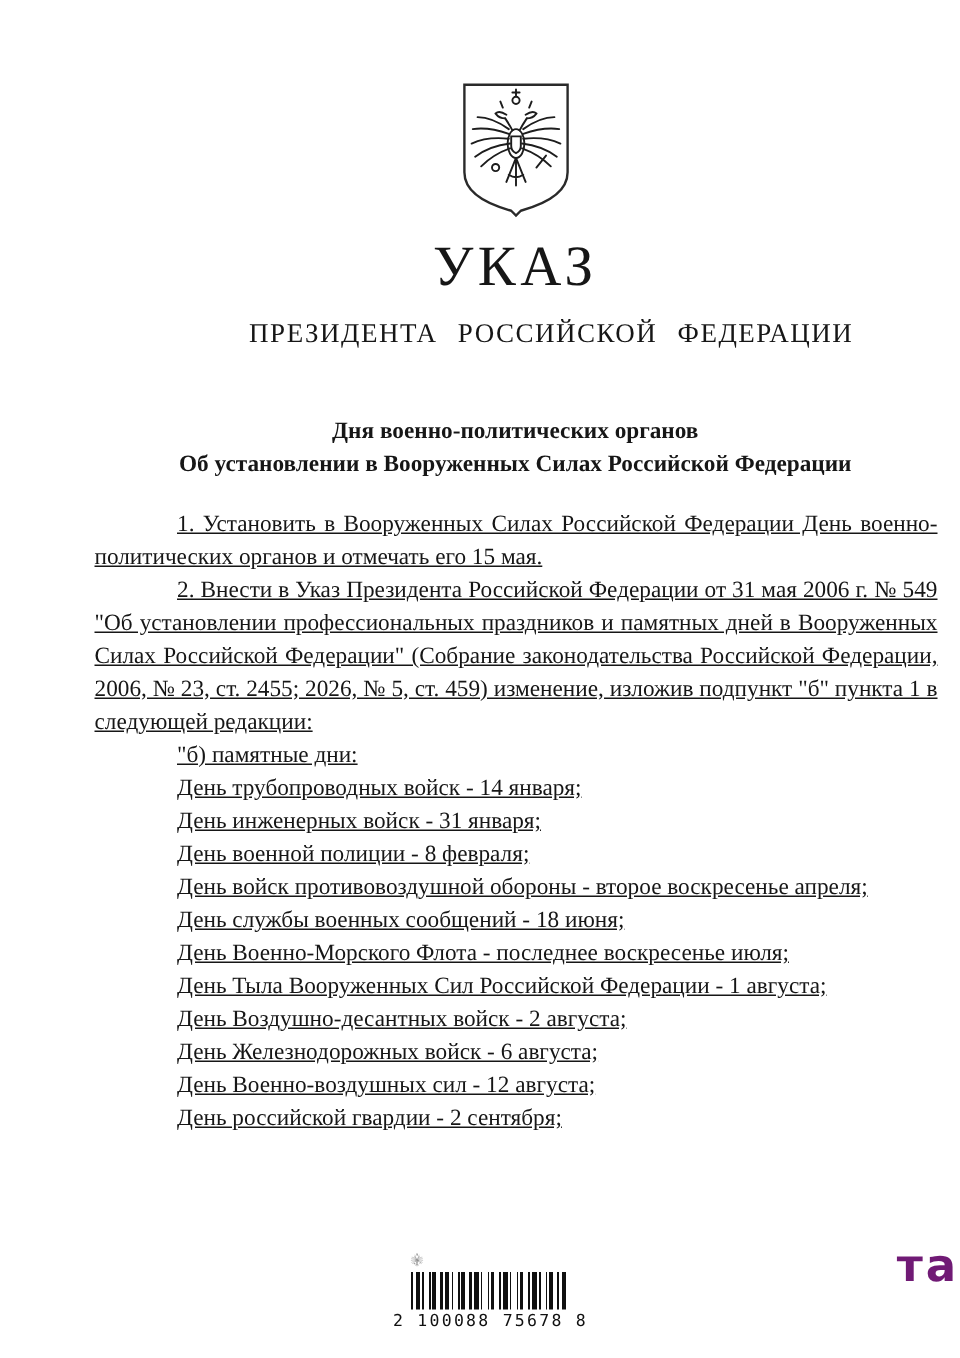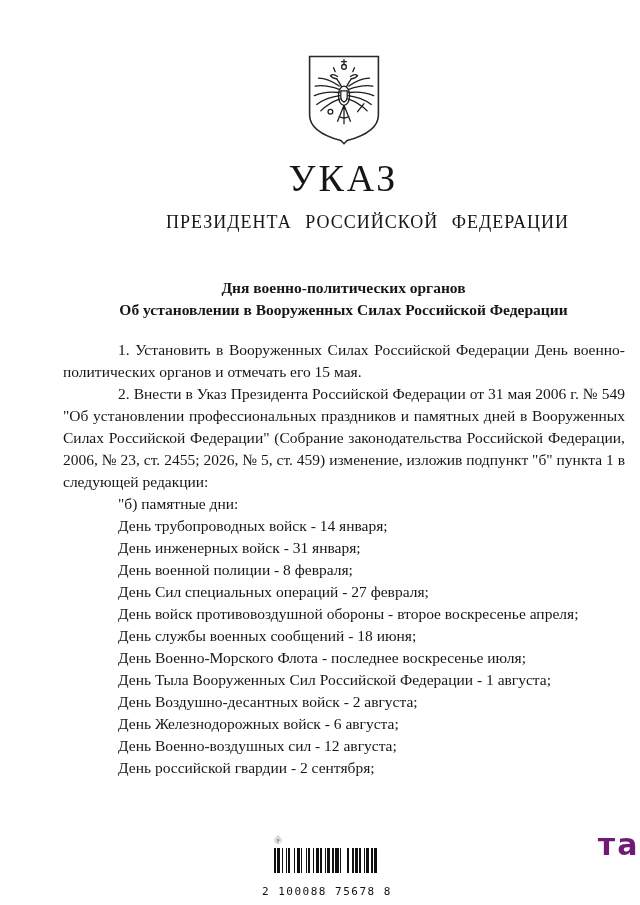--- a/index.html
+++ b/index.html
@@ -15,36 +15,36 @@
   .issuer{
     position:absolute;top:212px;left:0;right:0;text-align:center;
     font-size:18px;letter-spacing:1px;word-spacing:8px;margin-left:48px;
   }
   .subject{
     position:absolute;top:277px;left:40px;right:40px;text-align:center;
     font-weight:bold;font-size:15.5px;line-height:22px;
   }
   .body{
     position:absolute;top:339px;left:63px;right:62px;
-    font-size:15.5px;line-height:22px;text-align:justify;
+    font-size:15.5px;line-height:22px;text-align:justify;text-decoration:underline;
   }
   .body p{margin:0;text-indent:55px;}
   .barcode{position:absolute;top:835px;left:262px;width:118px;}
   .bc-emblem{display:block;margin:0 0 1px 8px;opacity:.85;}
   .bc-bars{
     height:25px;width:104px;margin-left:12px;
     background:repeating-linear-gradient(90deg,
       #101010 0px,#101010 1.5px,#fff 1.5px,#fff 3px,
       #101010 3px,#101010 6px,#fff 6px,#fff 7.5px,
       #101010 7.5px,#101010 8.5px,#fff 8.5px,#fff 12px,
       #101010 12px,#101010 13px,#fff 13px,#fff 14px,
       #101010 14px,#101010 16.5px,#fff 16.5px,#fff 19.5px);
   }
   .bc-digits{
-    margin-top:12px;font-family:"DejaVu Sans Mono","Liberation Mono",monospace;
+    margin-top:1px;font-family:"DejaVu Sans Mono","Liberation Mono",monospace;
     font-size:11px;letter-spacing:1.5px;color:#111;white-space:nowrap;
   }
   .watermark{
     position:absolute;top:828px;right:8px;
     font-family:"DejaVu Sans","Liberation Sans",sans-serif;
     font-weight:bold;font-size:30px;letter-spacing:2px;line-height:34px;
   }
 </style>
 </head>
 <body>
@@ -100,21 +100,20 @@
       <p class="para">2. Внести в Указ Президента Российской Федерации от 31 мая 2006 г. № 549 "Об установлении профессиональных праздников и памятных дней в Вооруженных Силах Российской Федерации" (Собрание законодательства Российской Федерации, 2006, № 23, ст. 2455; 2026, № 5, ст. 459) изменение, изложив подпункт "б" пункта 1 в следующей редакции:</p>
 
       <p class="para">"б) памятные дни:</p>
 
       <p class="para">День трубопроводных войск - 14 января;</p>
 
       <p class="para">День инженерных войск - 31 января;</p>
 
       <p class="para">День военной полиции - 8 февраля;</p>
 
-      <p class="para">День Сил специальных операций - 27 февраля;</p>
 
       <p class="para">День войск противовоздушной обороны - второе воскресенье апреля;</p>
 
 
       <p class="para">День службы военных сообщений - 18 июня;</p>
 
       <p class="para">День Военно-Морского Флота - последнее воскресенье июля;</p>
 
       <p class="para">День Тыла Вооруженных Сил Российской Федерации - 1 августа;</p>
 

